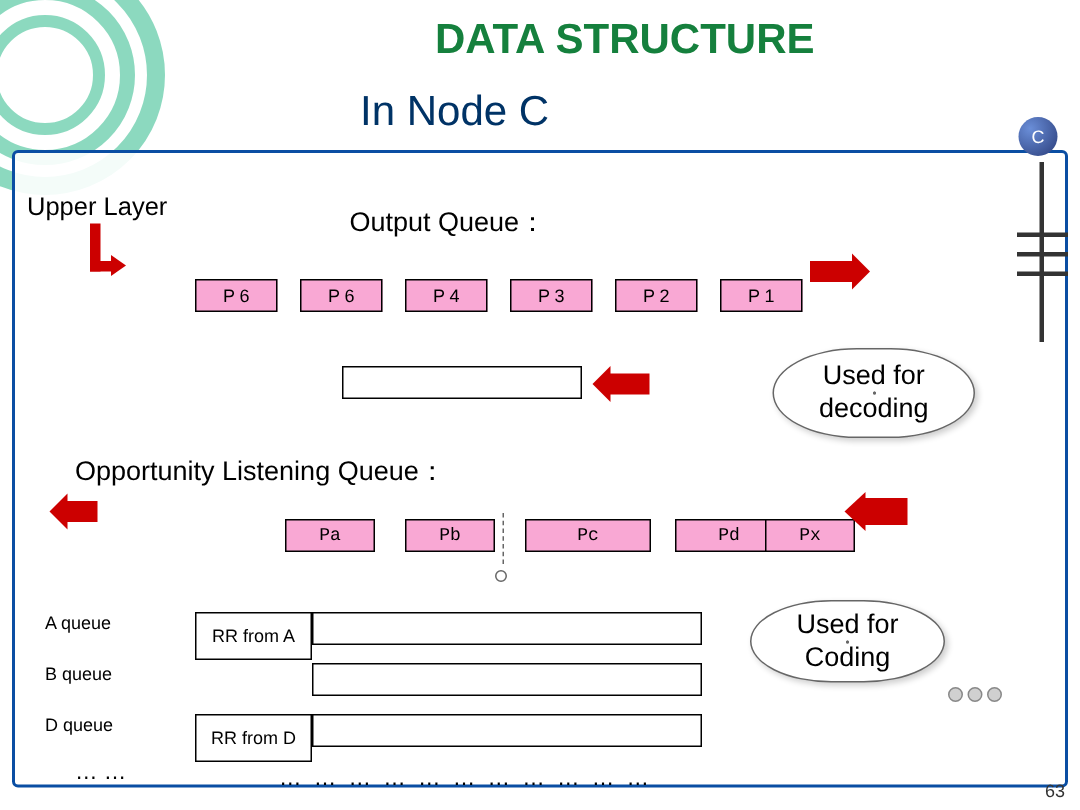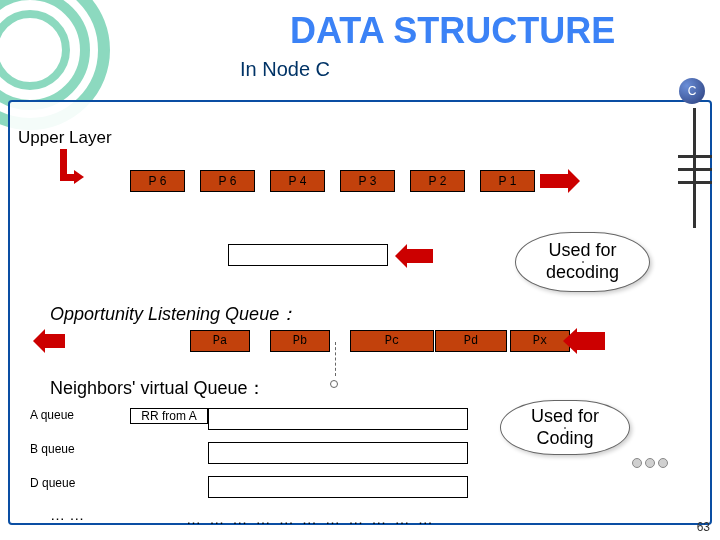--- a/index.html
+++ b/index.html
@@ -2,44 +2,44 @@
 <html><head>
 <meta charset="utf-8">
 <style>
   * { box-sizing: border-box; margin: 0; padding: 0; }
   body { width: 720px; height: 540px; font-family: Arial, sans-serif; position: relative; background: #fff; overflow: hidden; }
   .swirl { position: absolute; top: -40px; left: -60px; width: 180px; height: 180px; }
   .swirl .ring { position: absolute; border-radius: 50%; border: 12px solid rgba(63,191,148,0.6); }
   .swirl .r1 { width: 160px; height: 160px; top: 10px; left: 10px; }
   .swirl .r2 { width: 120px; height: 120px; top: 30px; left: 30px; border-width: 10px; }
   .swirl .r3 { width: 80px; height: 80px; top: 50px; left: 50px; border-width: 8px; }
-  .title { position: absolute; top: 10px; left: 290px; font-size: 36px; color: #3b82f6; font-weight: 600; }
-  .subtitle { position: absolute; top: 58px; left: 240px; font-size: 20px; color: #003366; }
+  .title { position: absolute; top: 10px; left: 290px; font-size: 28px; color: #15803d; font-weight: 600; }
+  .subtitle { position: absolute; top: 58px; left: 240px; font-size: 28px; color: #003366; }
   .panel { position: absolute; top: 100px; left: 8px; width: 704px; height: 425px; border: 2px solid #0a4ea3; border-radius: 4px; background: rgba(255,255,255,0.9); }
   .lbl { position: absolute; font-size: 17px; color: #000; }
   .upper { top: 26px; left: 8px; }
   .outq { top: 34px; left: 223px; font-size: 18px; }
   .elbow { position: absolute; width: 18px; height: 32px; border-left: 7px solid #c00; border-bottom: 7px solid #c00; }
   .elbow::after { content: ""; position: absolute; right: -6px; bottom: -10px; border-left: 10px solid #c00; border-top: 7px solid transparent; border-bottom: 7px solid transparent; }
   .elb1 { top: 47px; left: 50px; }
-  .pkt { position: absolute; display: flex; align-items: center; justify-content: center; background: #c2410c; border: 1px solid #000; font-size: 12px; height: 22px; width: 55px; }
+  .pkt { position: absolute; display: flex; align-items: center; justify-content: center; background: #f9a8d4; border: 1px solid #000; font-size: 12px; height: 22px; width: 55px; margin-top: 16px; }
   .outrow { top: 68px; }
   .retr-lbl { top: 118px; left: 218px; font-size: 18px; }
   .retr-box { position: absolute; top: 142px; left: 218px; width: 160px; height: 22px; background: #fff; border: 1px solid #000; }
   .arrow-l { position: absolute; width: 30px; height: 14px; background: #c00; }
   .arrow-l::before { content: ""; position: absolute; left: -10px; top: -5px; border-right: 12px solid #c00; border-top: 12px solid transparent; border-bottom: 12px solid transparent; }
   .arr-retr { top: 147px; left: 395px; width: 28px; }
-  .opp-lbl { top: 200px; left: 40px; font-size: 18px; font-style: italic; }
+  .opp-lbl { top: 200px; left: 40px; font-size: 18px; }
   .opprow { top: 228px; font-family: Liberation Mono, monospace; }
   .arr-opp-l2 { top: 232px; left: 33px; width: 22px; }
   .arr-opp-r { position: absolute; top: 230px; left: 565px; width: 30px; height: 18px; background: #c00; }
   .arr-opp-r::before { content: ""; position: absolute; left: -12px; top: -4px; border-right: 14px solid #c00; border-top: 13px solid transparent; border-bottom: 13px solid transparent; }
   .nbr-lbl { top: 274px; left: 40px; font-size: 18px; }
   .qlabel { left: 20px; font-size: 12px; }
-  .rrbox { position: absolute; left: 120px; width: 78px; height: 16px; background: #fff; border: 1px solid #000; display: flex; align-items: center; justify-content: center; font-size: 12px; }
+  .rrbox { position: absolute; left: 120px; width: 78px; height: 32px; background: #fff; border: 1px solid #000; display: flex; align-items: center; justify-content: center; font-size: 12px; }
   .rafter { position: absolute; left: 198px; width: 260px; height: 22px; background: #fff; border: 1px solid #000; }
   .rowA { top: 306px; } .rowB { top: 340px; text-align: right; } .rowD { top: 374px; }
   .ell-lbl { top: 404px; left: 40px; font-size: 15px; }
   .ell-dots { top: 408px; left: 176px; font-size: 15px; letter-spacing: 2px; }
   .cloud { position: absolute; background: #fff; border: 1px solid #666; border-radius: 50% / 60%; display: flex; flex-direction: column; align-items: center; justify-content: center; font-size: 18px; line-height: 1.2; box-shadow: 2px 2px 4px rgba(0,0,0,0.2); }
   .cloud::before, .cloud::after { content: ""; position: absolute; background: #fff; border: 1px solid #666; border-radius: 50%; }
   .cloud1 { top: 130px; left: 505px; width: 135px; height: 60px; }
   .cloud2 { top: 298px; left: 490px; width: 130px; height: 55px; }
   .balls { position: absolute; top: 356px; left: 622px; display: flex; gap: 3px; }
   .balls span { width: 10px; height: 10px; border-radius: 50%; background: #d0d0d0; border: 1px solid #888; display: inline-block; }
@@ -70,20 +70,21 @@
 <div class="stick"></div>
 <div class="stick-h sh1"></div>
 <div class="stick-h sh2"></div>
 <div class="stick-h sh3"></div>
 
 <div class="panel">
 
   <div class="lbl upper">Upper Layer</div>
   <div class="elbow elb1"></div>
 
+  <div class="lbl outq">Output Queue：</div>
 
   <div class="pkt outrow" style="left:120px">P 6</div>
   <div class="pkt outrow" style="left:190px">P 6</div>
   <div class="pkt outrow" style="left:260px">P 4</div>
   <div class="pkt outrow" style="left:330px">P 3</div>
   <div class="pkt outrow" style="left:400px">P 2</div>
   <div class="pkt outrow" style="left:470px">P 1</div>
   <div class="out-arrow" style="left:530px"></div>
 
   <div class="retr-box"></div>
@@ -91,36 +92,36 @@
   <div class="cloud cloud1">
     <span style="white-space:pre-line;text-align:center;">Used for
 decoding</span>
   </div>
 
   <div class="lbl opp-lbl">Opportunity Listening Queue：</div>
   <div class="arrow-l arr-opp-l2"></div>
   <div class="pkt opprow" style="left:180px;width:60px">Pa</div>
   <div class="pkt opprow" style="left:260px;width:60px">Pb</div>
   <div class="pkt opprow" style="left:340px;width:84px">Pc</div>
-  <div class="pkt opprow" style="left:425px;width:72px">Pd</div>
+  <div class="pkt opprow" style="left:440px;width:72px">Pd</div>
   <div class="pkt opprow" style="left:500px;width:60px">Px</div>
   <div class="arr-opp-r"></div>
 
-  <div class="lbl nbr-lbl">Neighbors' virtual Queue：</div>
   <div class="opp-conn"></div>
   <div class="opp-dot"></div>
 
   <div class="lbl qlabel rowA">A queue</div>
   <div class="rrbox rowA">RR from A</div>
   <div class="rafter rowA"></div>
 
   <div class="lbl qlabel rowB">B queue</div>
   <div class="rafter rowB"></div>
 
   <div class="lbl qlabel rowD">D queue</div>
+  <div class="rrbox rowD">RR from D</div>
   <div class="rafter rowD"></div>
 
   <div class="cloud cloud2">
     <span style="white-space:pre-line;text-align:center;">Used for
 Coding</span>
   </div>
   <div class="balls">
       <span></span>
       <span></span>
       <span></span>

